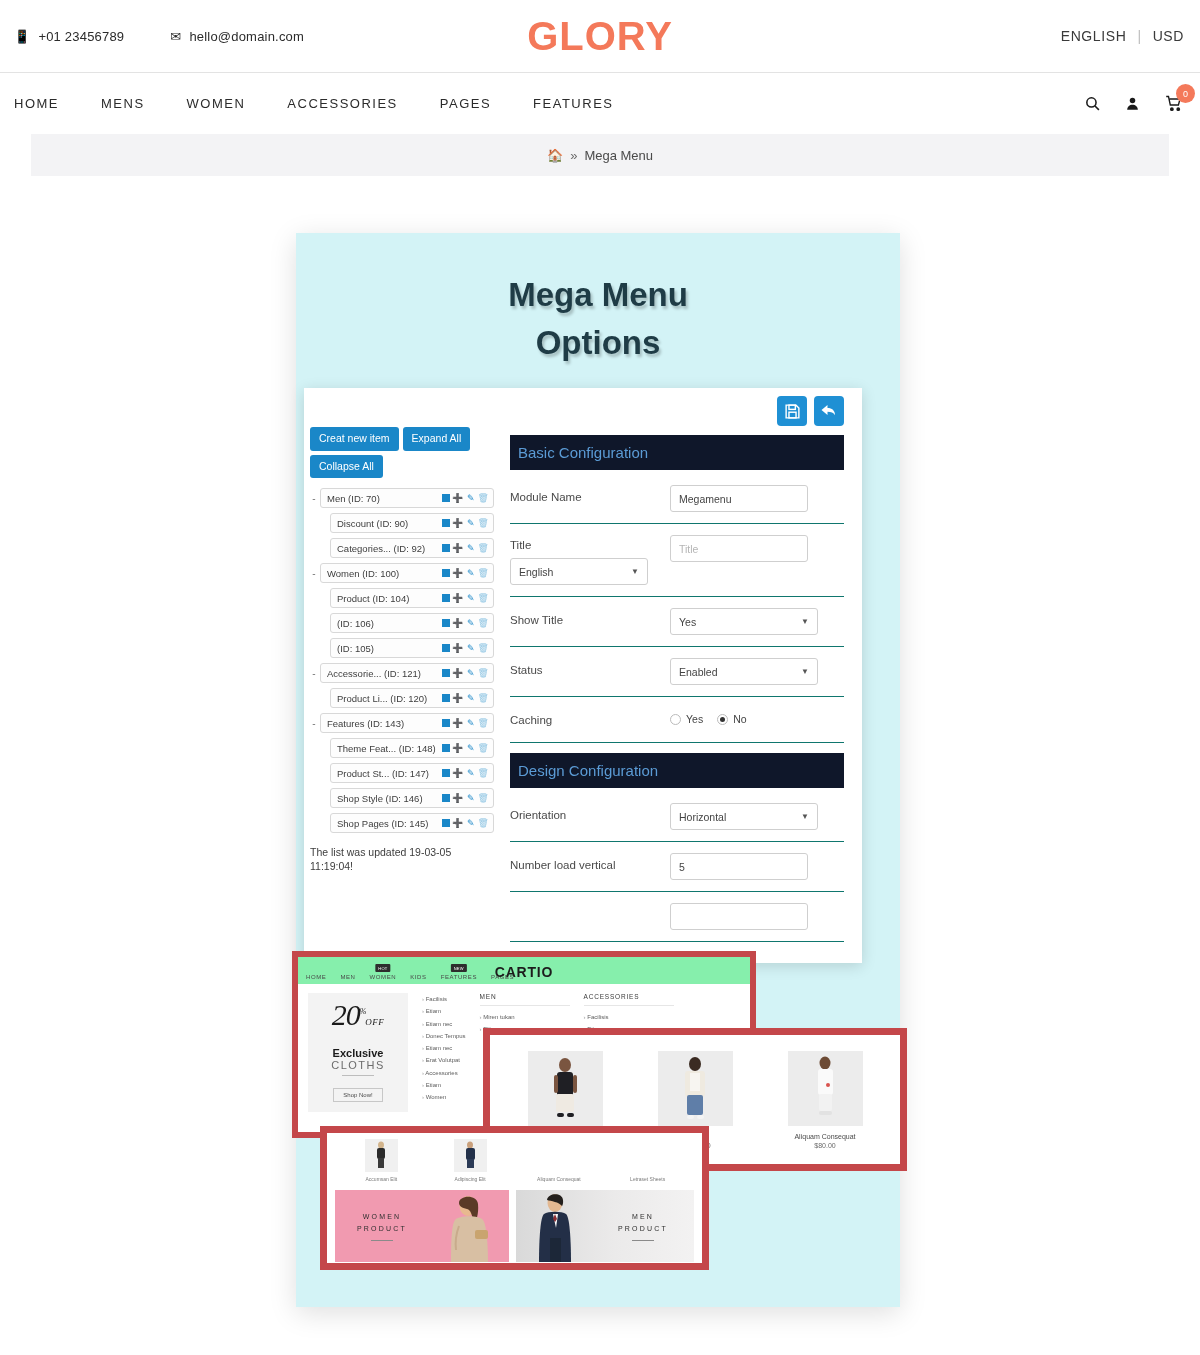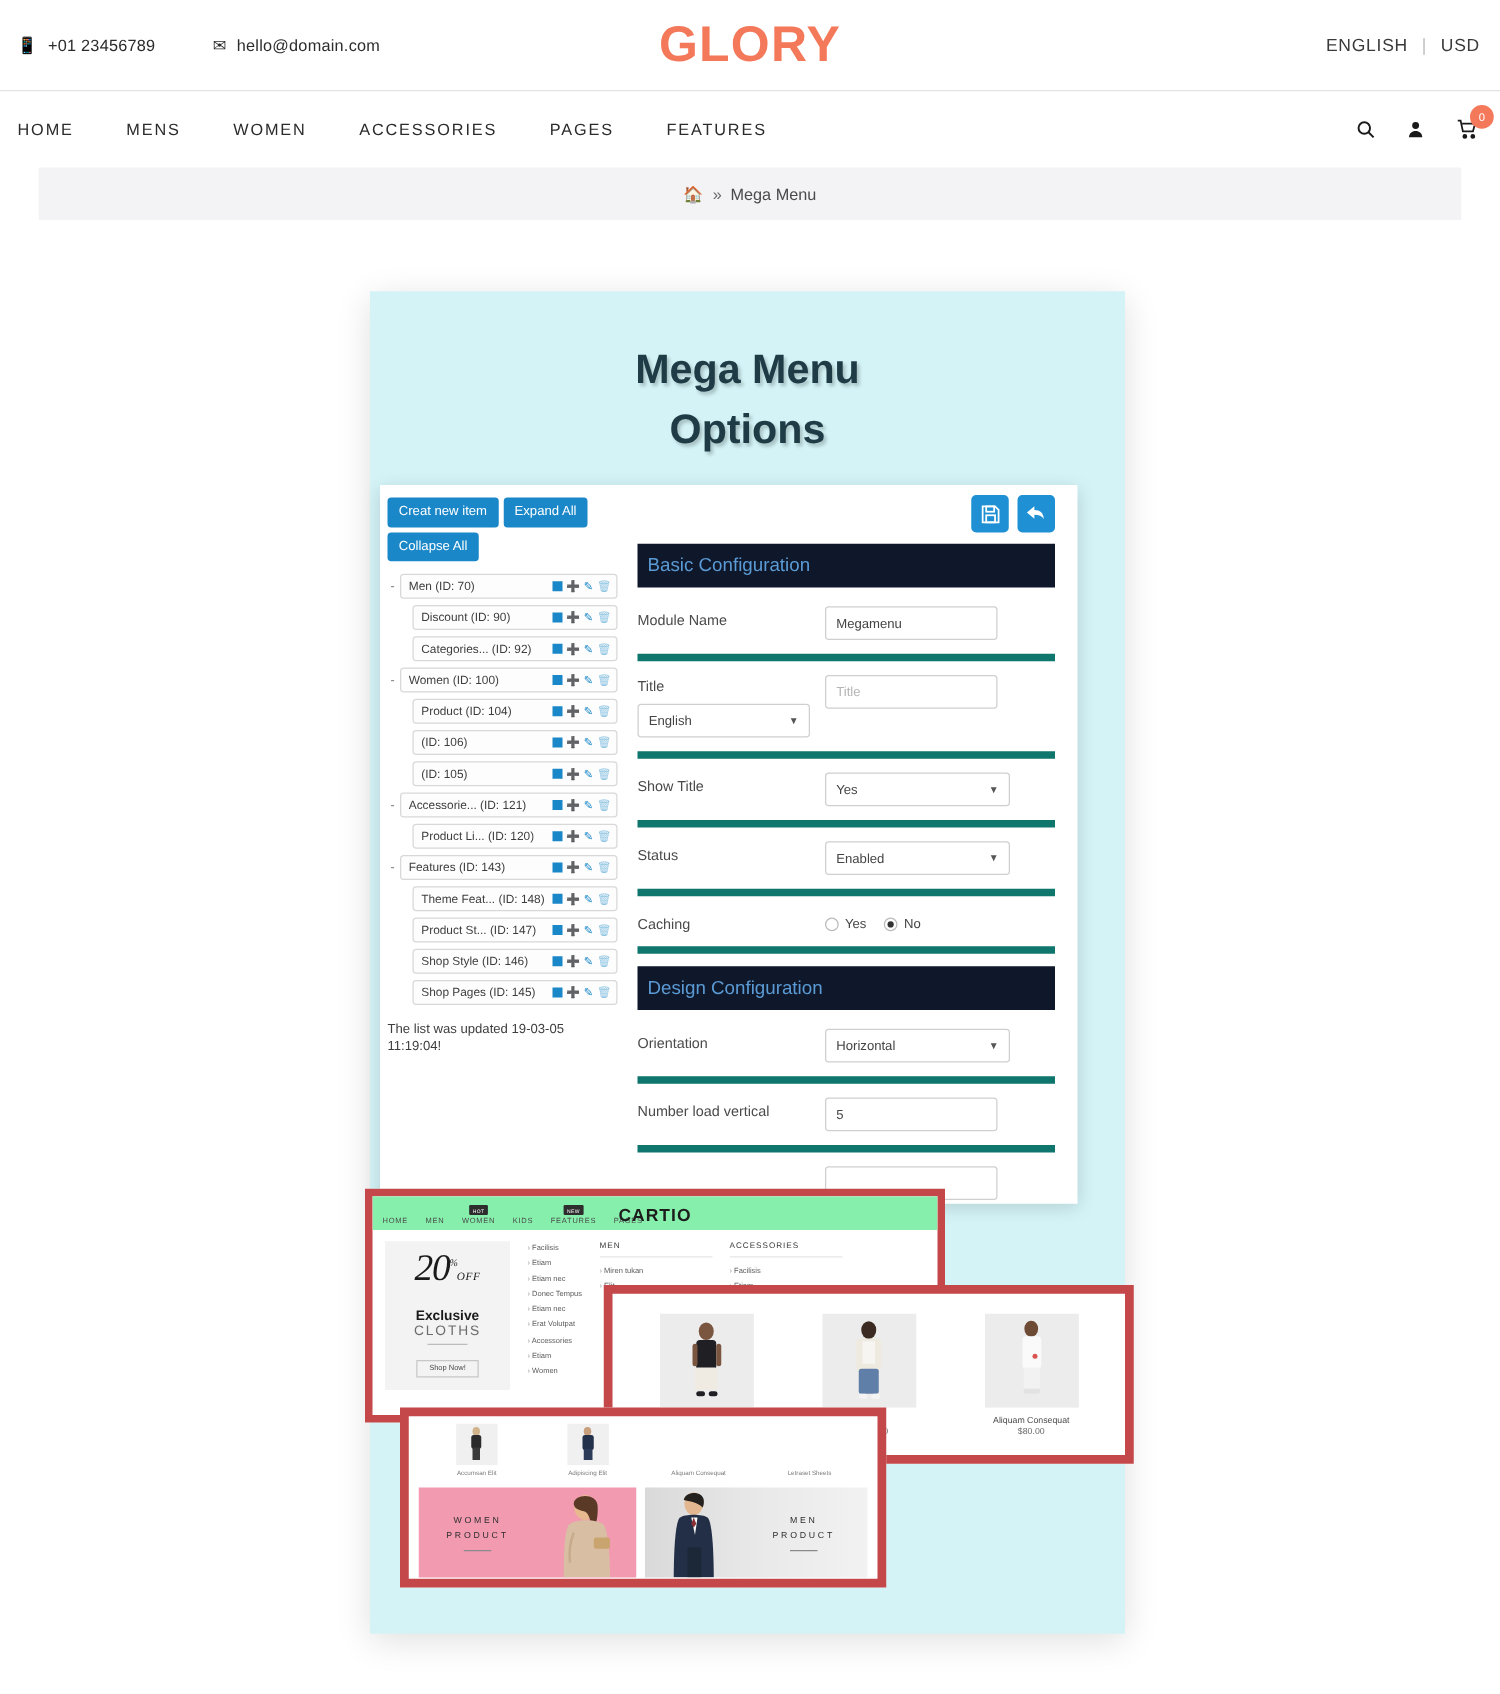--- a/index.html
+++ b/index.html
@@ -77,21 +77,21 @@
   
   .admin {
     position: absolute; left: 304px; top: 388px;
     width: 558px; height: 575px;
     background: #ffffff;
     box-shadow: 0 3px 14px rgba(0,0,0,.14);
     display: flex;
     overflow: hidden;
   }
   .admin-left { width: 196px; padding: 10px 6px 0 6px; background: #fff; }
-  .btnrow { display: flex; flex-wrap: wrap; gap: 4px; margin-bottom: 10px; }
+  .btnrow { display: flex; flex-wrap: wrap; gap: 4px; margin-bottom: 10px; margin-top: 29px; }
   .abtn {
     background: #1a87c8; color: #fff; font-size: 10.5px;
     padding: 6px 9px; border: none; border-radius: 3px; cursor: pointer;
     line-height: 1.1; white-space: nowrap;
   }
   .tree { display: flex; flex-direction: column; gap: 5px; }
   .tnode { display: flex; align-items: center; }
   .tnode.lvl1 { padding-left: 0; }
   .tnode.lvl2 { padding-left: 20px; }
   .dash { font-size: 10px; color: #777; width: 8px; margin-right: 2px; text-align: center; }
@@ -111,22 +111,22 @@
   .toolbtns { display: flex; justify-content: flex-end; gap: 7px; margin-bottom: 9px; }
   .toolbtn {
     width: 30px; height: 30px; background: #1f90d4; border-radius: 4px;
     display: flex; align-items: center; justify-content: center; cursor: pointer;
   }
   .sechead {
     background: #0f172a; color: #5b9bd5; font-size: 15px;
     padding: 9px 8px; margin-bottom: 4px;
   }
   .frow {
-    display: flex; align-items: flex-start; 
-    padding: 11px 6px 11px 0; border-bottom: 6px solid #0f766e;
+    display: flex; align-items: flex-start; gap: 10px;
+    padding: 11px 6px 11px 0; border-bottom: 1px solid #0f766e;
     min-height: 46px;
   }
   .flabel { width: 150px; font-size: 11.5px; color: #4a4a4a; padding-top: 6px; flex-shrink: 0; }
   .fctrl { flex: 1; }
   .inp {
     width: 138px; height: 27px; border: 1px solid #cfcfcf; border-radius: 3px;
     font-size: 10.5px; padding: 0 8px; color: #444; background: #fff;
     font-family: "Liberation Sans", sans-serif;
   }
   .inp::placeholder { color: #b5b5b5; }

